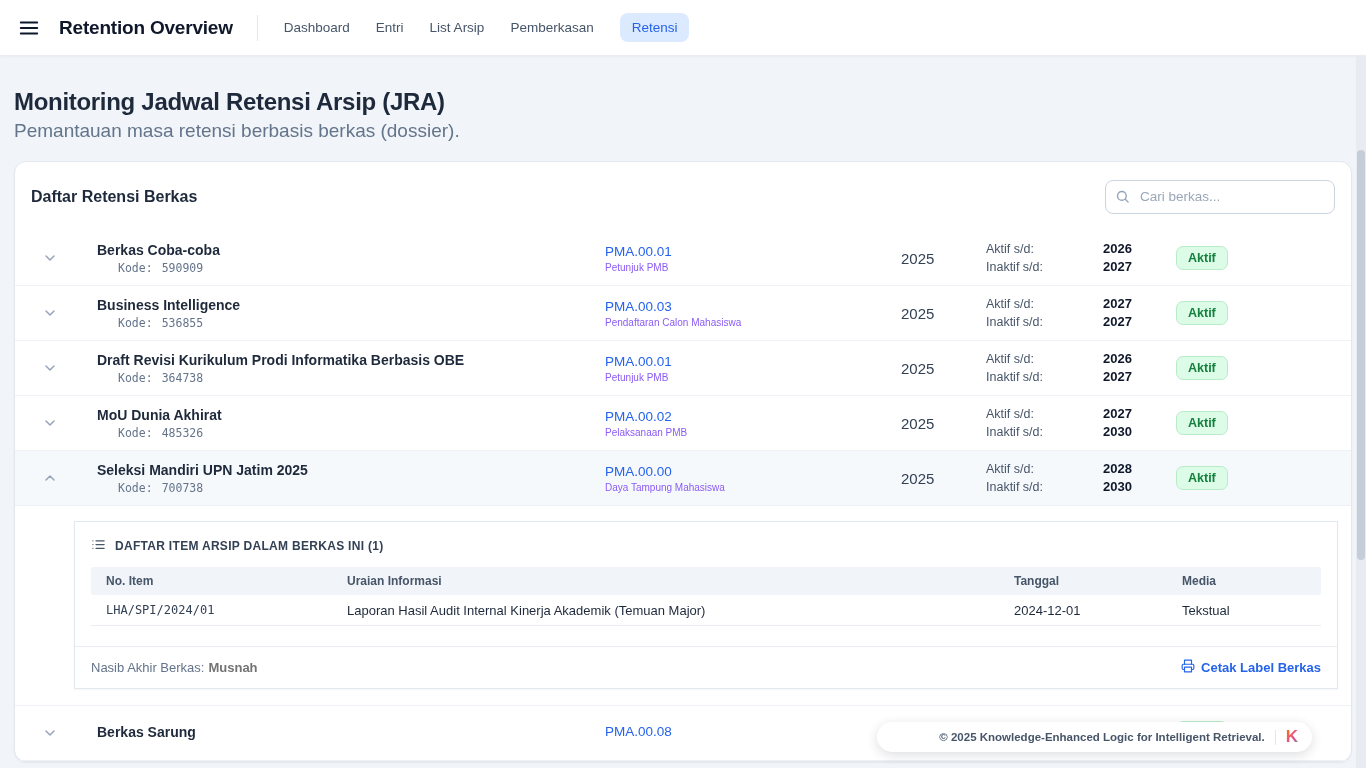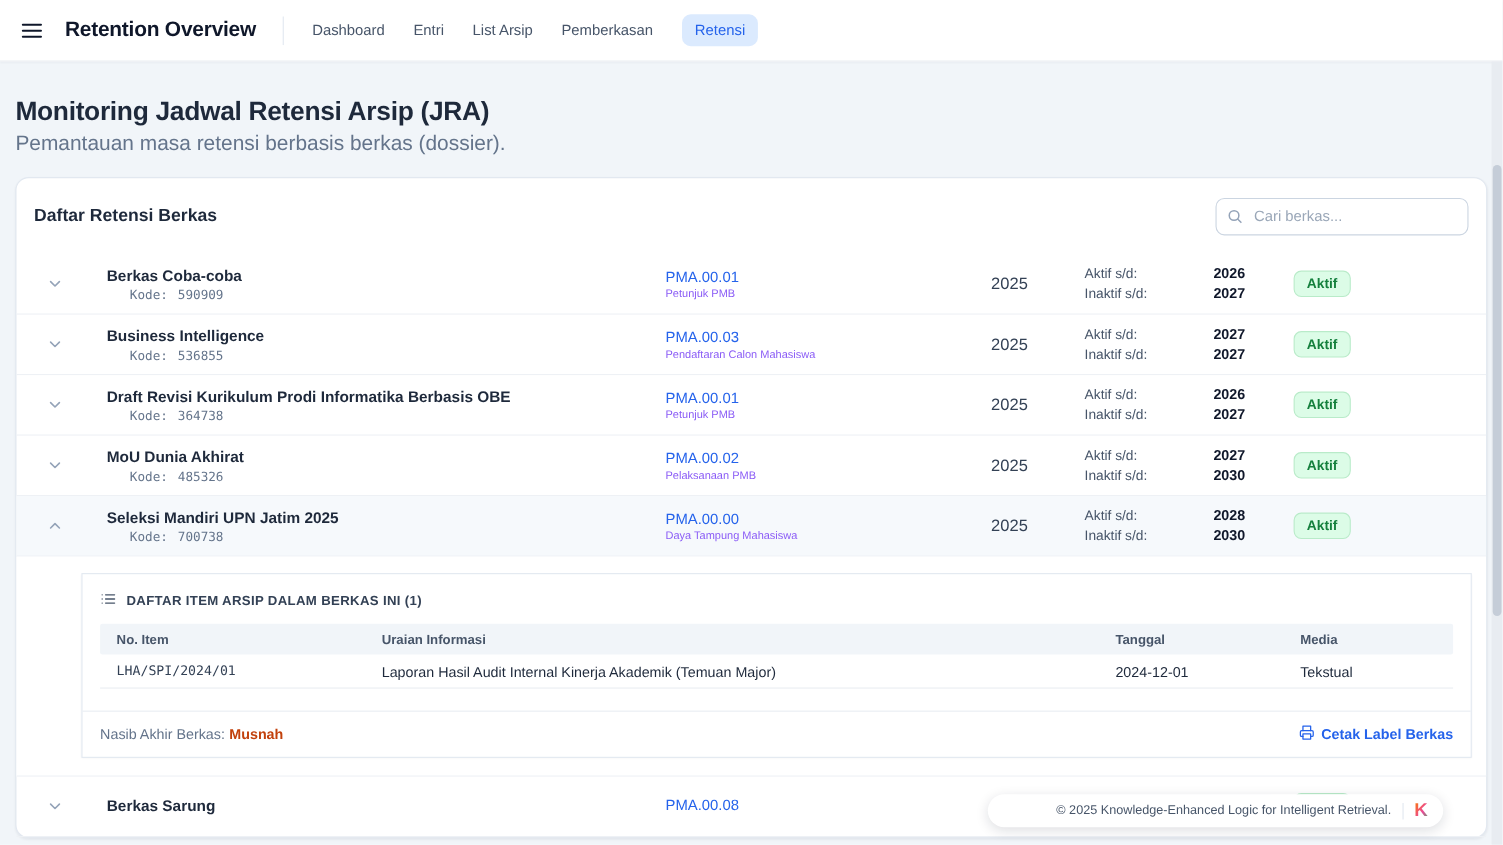--- a/index.html
+++ b/index.html
@@ -75,32 +75,32 @@
   .detail-card { background: #fff; border: 1px solid #e2e8f0; border-radius: 0; box-shadow: 0 1px 2px rgba(15,23,42,.04); }
   .detail-header { display: flex; align-items: center; gap: 9px; padding: 15px 16px 12px; font-size: 12px; font-weight: 700; color: #334155; letter-spacing: .3px; }
   .subtable { margin: 0 16px; }
   .sub-head, .sub-row { display: grid; grid-template-columns: 241px 667px 168px 1fr; align-items: center; }
   .sub-head { height: 28px; background: #f1f5f9; font-size: 12px; font-weight: 700; color: #475569; border-radius: 2px; }
   .sub-row { height: 31px; border-bottom: 1px solid #e9edf2; font-size: 13px; color: #1e293b; }
   .scell { padding-left: 15px; }
   .sub-row .mono { font-size: 12px; color: #334155; }
   .detail-footer { margin-top: 20px; border-top: 1px solid #e9edf2; padding: 12px 16px; display: flex; align-items: center; justify-content: space-between; }
   .nasib { font-size: 13px; color: #64748b; }
-  .nasib b { color: #c2410c; margin-left: 4px; margin-top: 40px; }
+  .nasib b { color: #737373; margin-left: 4px; margin-top: 40px; }
   .print-link { display: inline-flex; align-items: center; gap: 6px; font-size: 13px; font-weight: 700; color: #2563eb; text-decoration: none; cursor: pointer; }
 
   
   .toast {
     position: absolute; right: 54px; bottom: 16px; height: 30px;
     background: #fff; border-radius: 15px;
     box-shadow: 0 3px 12px rgba(15,23,42,.14);
     display: flex; align-items: center; gap: 10px;
     padding: 0 10px 0 18px; z-index: 40; white-space: nowrap;
   }
-  .toast-text { font-size: 11.5px; font-weight: 400; color: #475569; margin-left: 44px; }
+  .toast-text { font-size: 11.5px; font-weight: 700; color: #475569; margin-left: 44px; }
   .toast-divider { width: 1px; height: 15px; background: #e2e8f0; }
   .brand-k {
     font-size: 17px; font-weight: 700;
     background: linear-gradient(125deg, #f97316 10%, #ec4899 50%, #22c55e 95%);
     -webkit-background-clip: text; background-clip: text; color: transparent;
     cursor: pointer; padding-right: 4px;
   }
 
   
   .scroll-track { position: absolute; top: 56px; right: 0; width: 10px; height: 712px; background: #e8ecf1; z-index: 60; }

